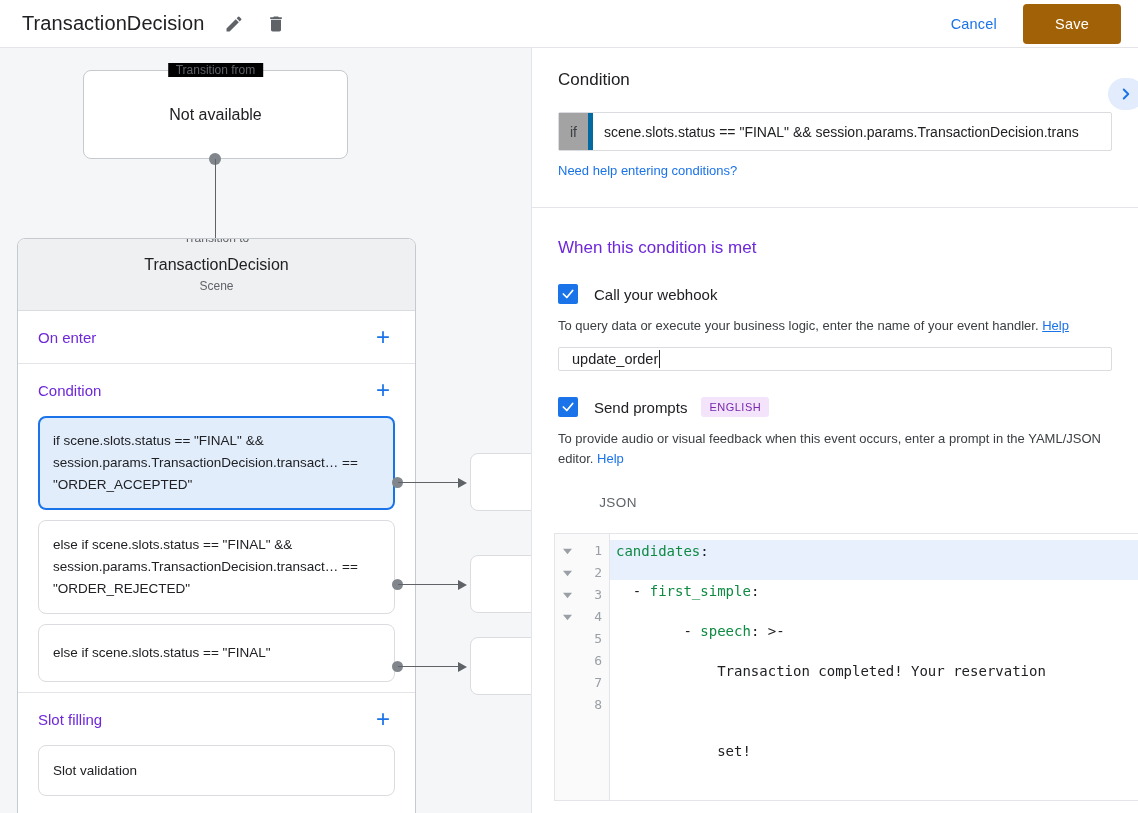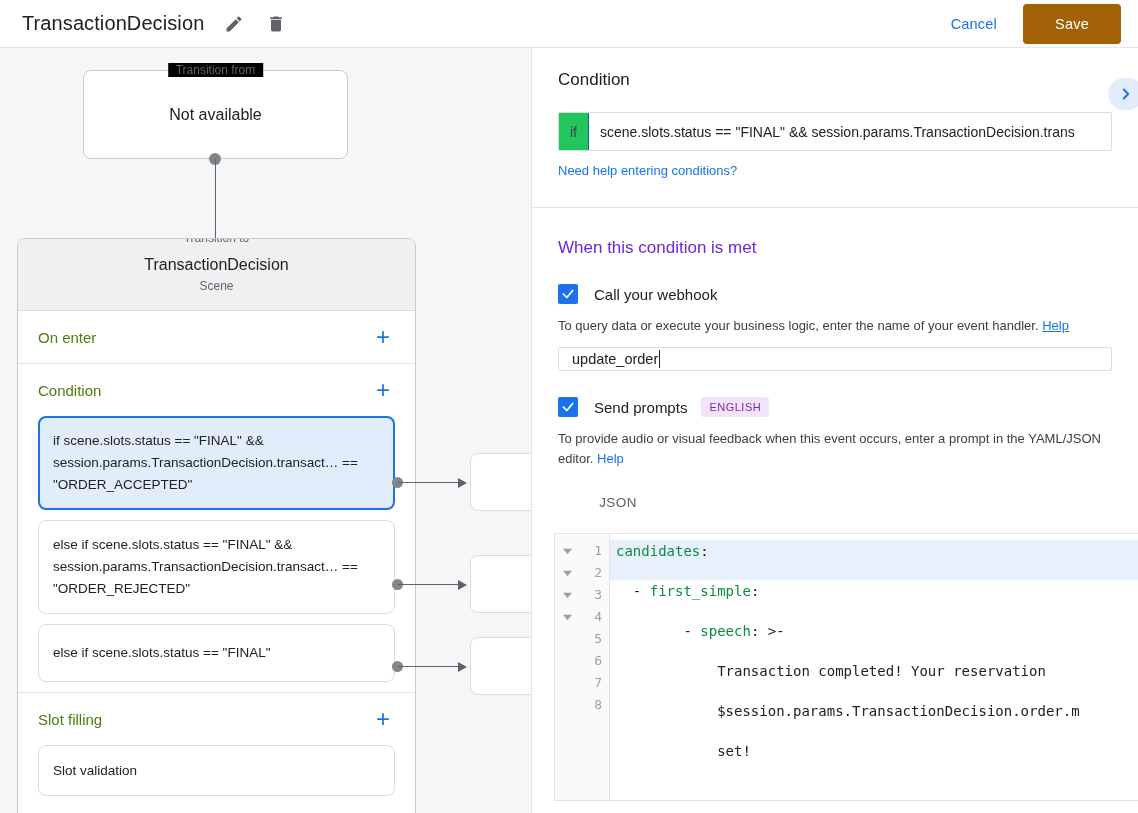--- a/index.html
+++ b/index.html
@@ -90,21 +90,21 @@
   .tt-name { font-size: 16px; color: #202124; }
   .tt-sub { font-size: 12px; color: #5f6368; margin-top: 5px; }
 
   .section {
     padding: 0 20px; border-bottom: 1px solid #e3e5e8;
   }
   .section.last { border-bottom: none; }
   .section-head {
     height: 52px; display: flex; align-items: center; justify-content: space-between;
   }
-  .section-title { font-size: 15px; color: #4d7c0f; }
+  .section-title { font-size: 15px; color: #6d28d9; }
   .plus-btn {
     color: #1a73e8; font-size: 24px; line-height: 1; cursor: pointer;
     width: 24px; text-align: center; font-weight: 300;
   }
 
   .cond-card {
     box-sizing: border-box; border: 1px solid #dadce0; border-radius: 8px;
     background: #fff; padding: 13px 14px; margin-bottom: 10px;
     font-size: 13.5px; line-height: 22px; color: #202124; cursor: pointer;
     word-break: break-word;
@@ -154,21 +154,21 @@
     background: #e2ecfd; display: flex; align-items: center; justify-content: center;
     cursor: pointer;
   }
 
   .if-row {
     display: flex; align-items: stretch; height: 39px;
     border: 1px solid #dadce0; border-radius: 2px; box-sizing: border-box;
     width: 100%;
   }
   .if-label {
-    width: 29px; background: #22c55e; border-right: 1px solid #0369a1;
+    width: 29px; background: #a3a3a3; border-right: 5px solid #0369a1;
     display: flex; align-items: center; justify-content: center;
     font-size: 14px; color: #3c4043; text-align: center;
   }
   .if-value {
     flex: 1; display: flex; align-items: center; padding: 0 11px;
     font-size: 14px; color: #202124; white-space: nowrap; overflow: hidden;
   }
   .helplink { display: inline-block; margin-top: 12px; font-size: 13px; color: #1a73e8; cursor: pointer; }
 
   .rp-h2b { font-size: 17px; color: #6d28d9; }
@@ -426,20 +426,20 @@
         <div class="num-cell">6</div>
         <div class="num-cell">7</div>
         <div class="num-cell">8</div>
       </div>
 
       <div class="code-col">
         <div class="code-line hl"><span></span><span class="k">candidates</span><span>:</span><span></span></div>
         <div class="code-line"><span>  - </span><span class="k">first_simple</span><span>:</span><span></span></div>
         <div class="code-line"><span>        - </span><span class="k">speech</span><span>: &gt;-</span><span></span></div>
         <div class="code-line"><span>            </span><span>Transaction completed! Your reservation</span></div>
-        <div class="code-line"><span>            </span><span>$session.params.TransactionDecision.order.m</span></div>
+        <div class="code-line"><span>            </span></div>
         <div class="code-line"><span>            </span><span>set!</span></div>
         <div class="code-line"><span></span></div>
       </div>
     </div>
 
   </div>
 </div>
 
 </body></html>

